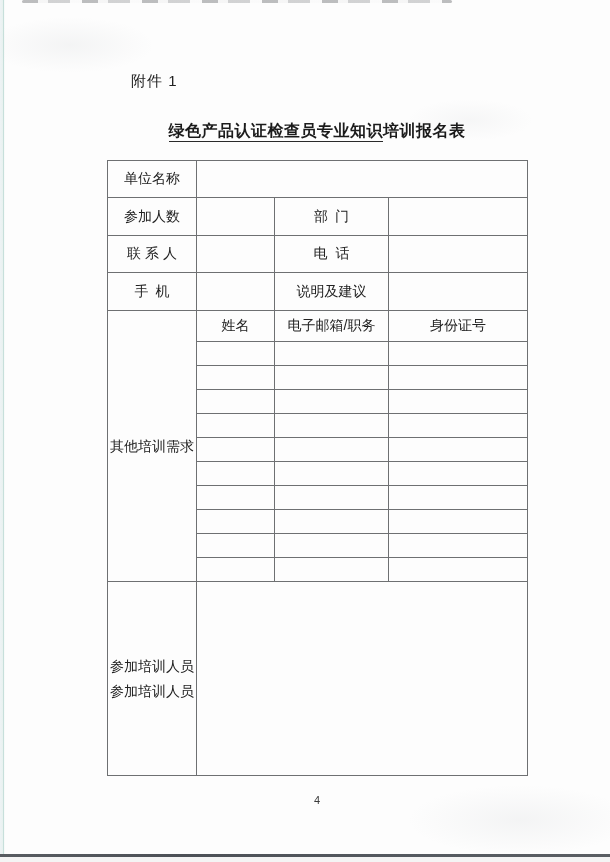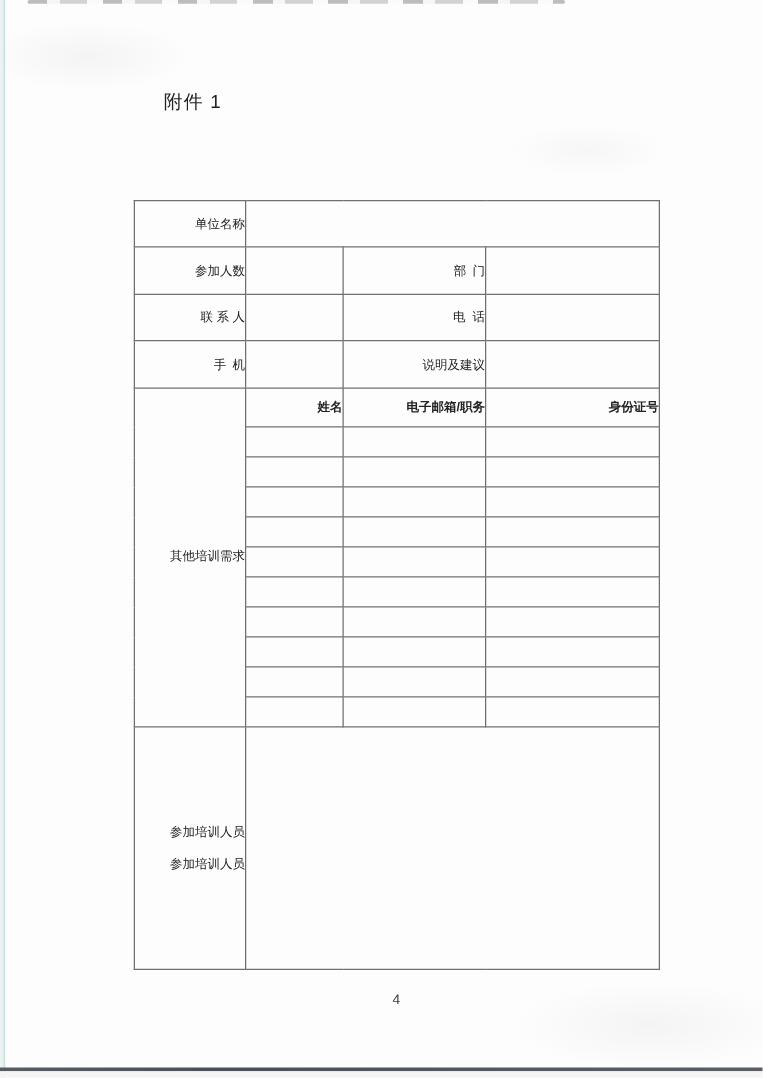--- a/index.html
+++ b/index.html
@@ -58,47 +58,48 @@
   }
   .form-title .u { border-bottom: 1.5px solid #2a2a2a; padding-bottom: 2px; }
 
   table.reg-table {
     position: absolute; left: 107px; top: 160px;
     width: 420px; border-collapse: collapse; table-layout: fixed;
     border: 1.5px solid #56585a;
   }
   table.reg-table td {
     border: 1px solid #6e7072;
-    font-size: 10px; color: #222;
-    text-align: right; vertical-align: middle;
+    font-size: 14px; color: #222;
+    text-align: center; vertical-align: middle;
     padding: 0; white-space: pre; overflow: hidden;
   }
   td.h37 { height: 37px; }
   td.h38 { height: 38px; font-family: Liberation Serif, serif; }
-  td.hdr { height: 31px; font-weight: bold; }
+  td.hdr { height: 31px; }
   td.empty-cell { height: 24px; }
   td.other-row { height: 194px; }
   td.section-label { line-height: 20px; }
   td.other-label { line-height: 25px; font-size: 13.5px; }
   .page-number {
     position: absolute; left: 107px; top: 794px; width: 420px;
     text-align: center; font-size: 11px; color: #3a3a3a;
   }
 </style>
 </head>
 <body>
 
 <div class="page">
 
   <div class="top-smudge"></div>
   <div class="left-edge-tint"></div>
   <div class="left-edge-line"></div>
 
   <div class="attachment-label">附件 1</div>
 
+  <div class="form-title"><span class="u">绿色产品认证检查员专业知识</span><span>培训报名表</span></div>
 
   <table class="reg-table">
     <colgroup>
       <col style="width:89px">
         <col style="width:78px">
         <col style="width:114px">
         <col style="width:139px">
     </colgroup>
     <tbody>
       <tr>

